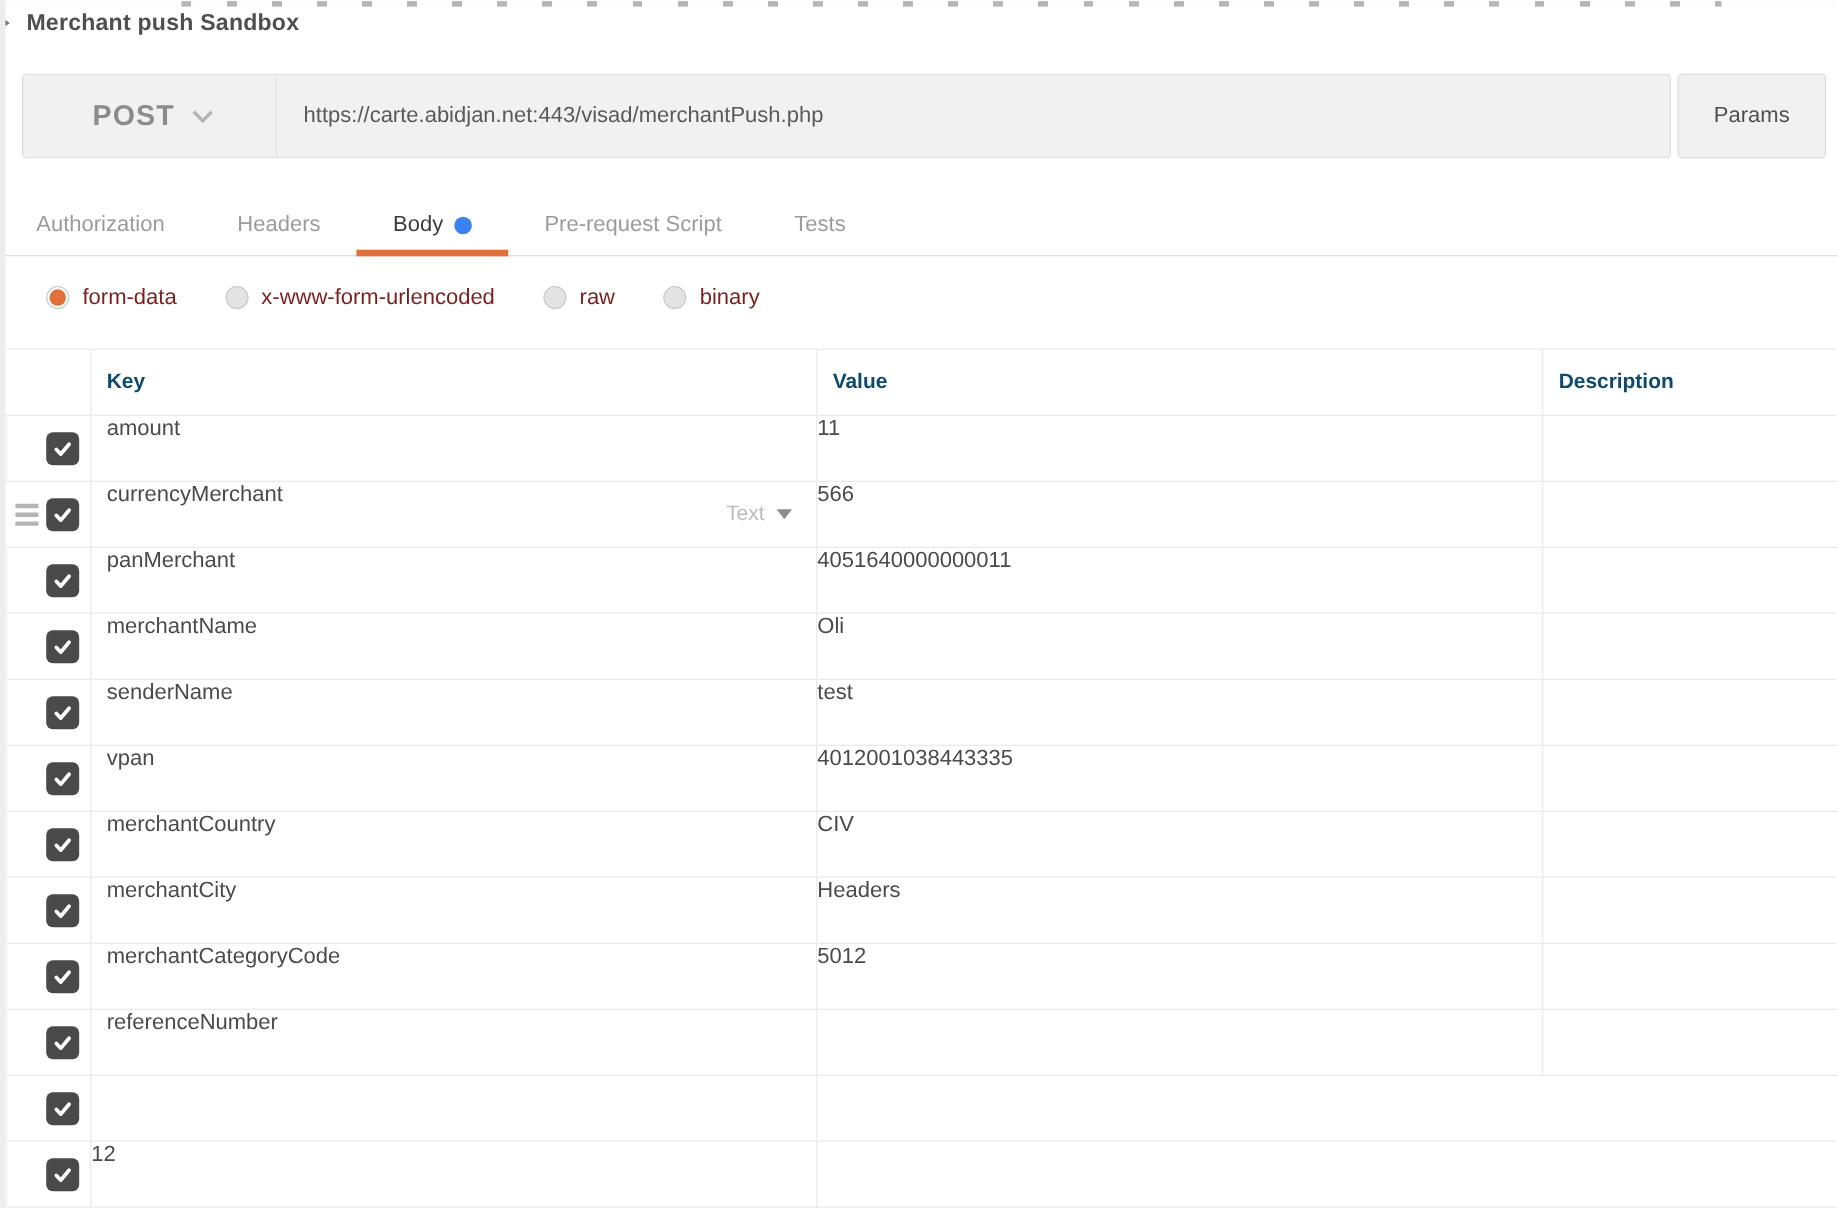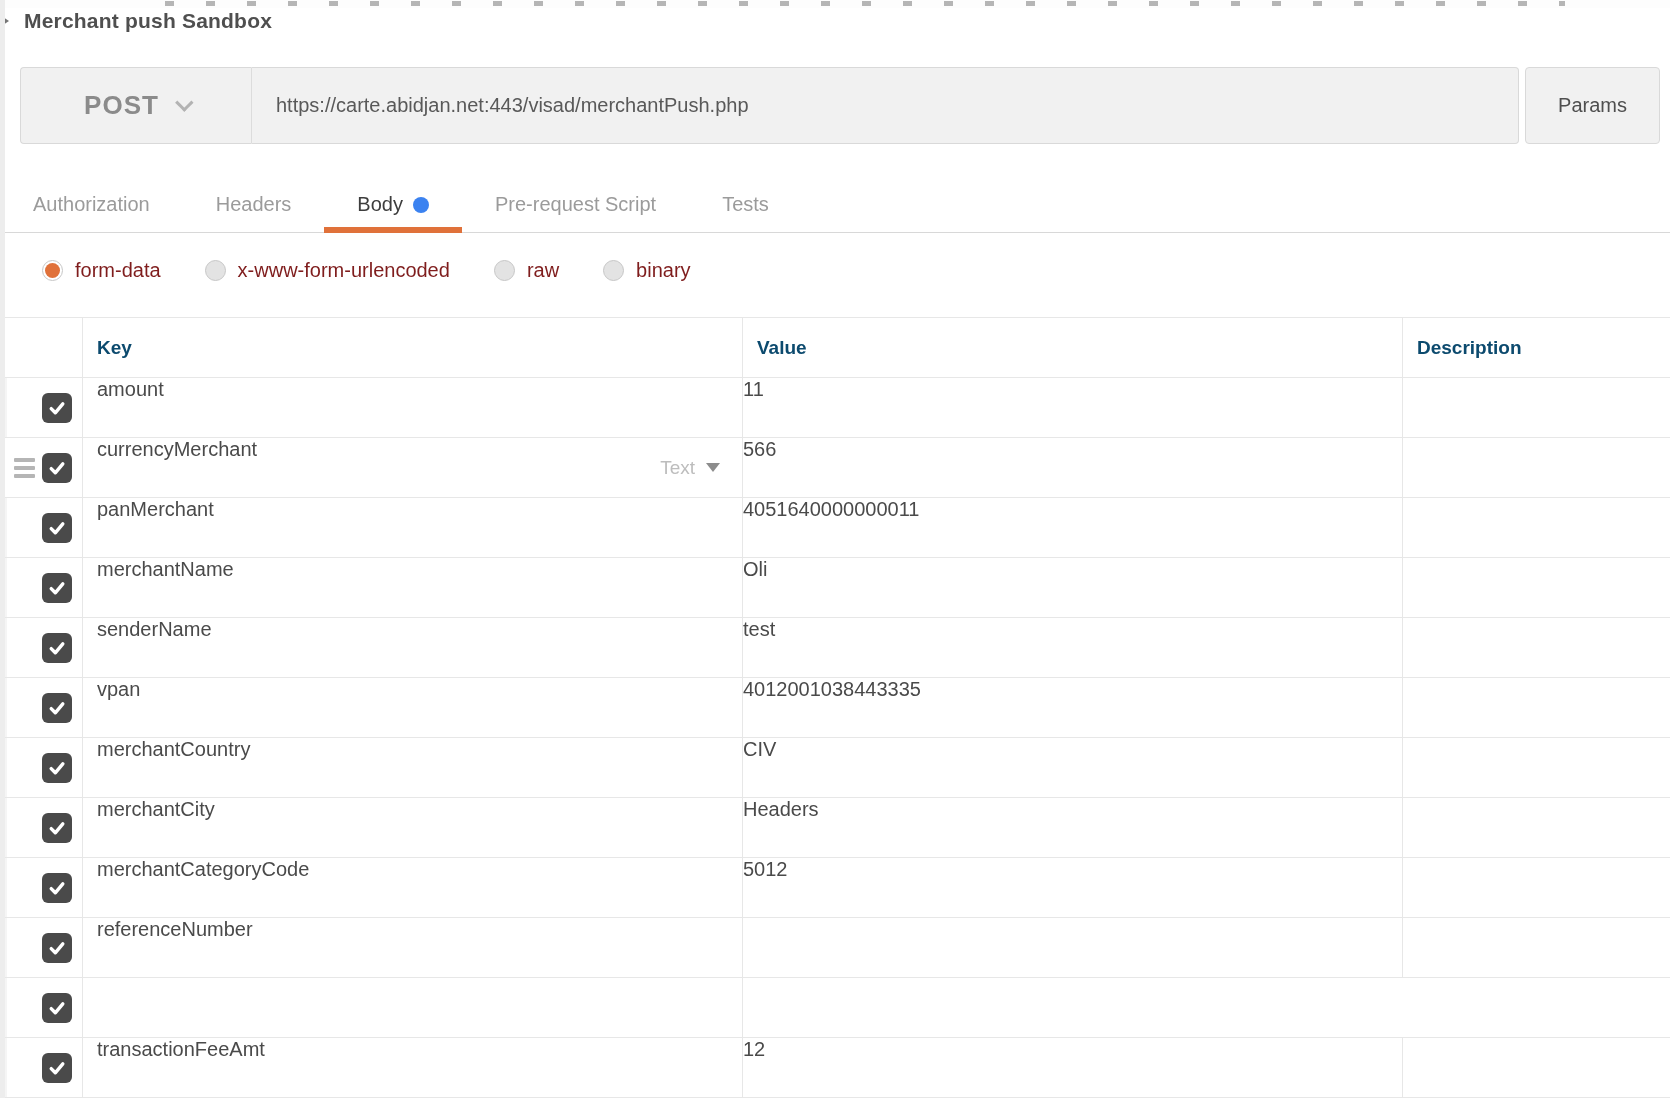--- a/index.html
+++ b/index.html
@@ -357,23 +357,19 @@
       <div class="trow">
     <div class="cell c-check">
       <span class="gutter"></span>
 
       <span class="checkbox">
         <svg width="20" height="20" viewBox="0 0 20 20">
           <path d="M4.2 10.6 L8.3 14.8 L15.8 5.8" stroke="#ffffff" stroke-width="3.4" fill="none" stroke-linecap="round" stroke-linejoin="round"></path>
         </svg>
       </span>
     </div>
-    <div class="cell c-key">
-      <span class="key-text">transactionFeeAmt</span>
-
-    </div>
     <div class="cell c-value">
       <span class="value-text">12</span>
     </div>
     <div class="cell c-desc"></div>
   </div>
     </div>
 </div>
 
 </body></html>

